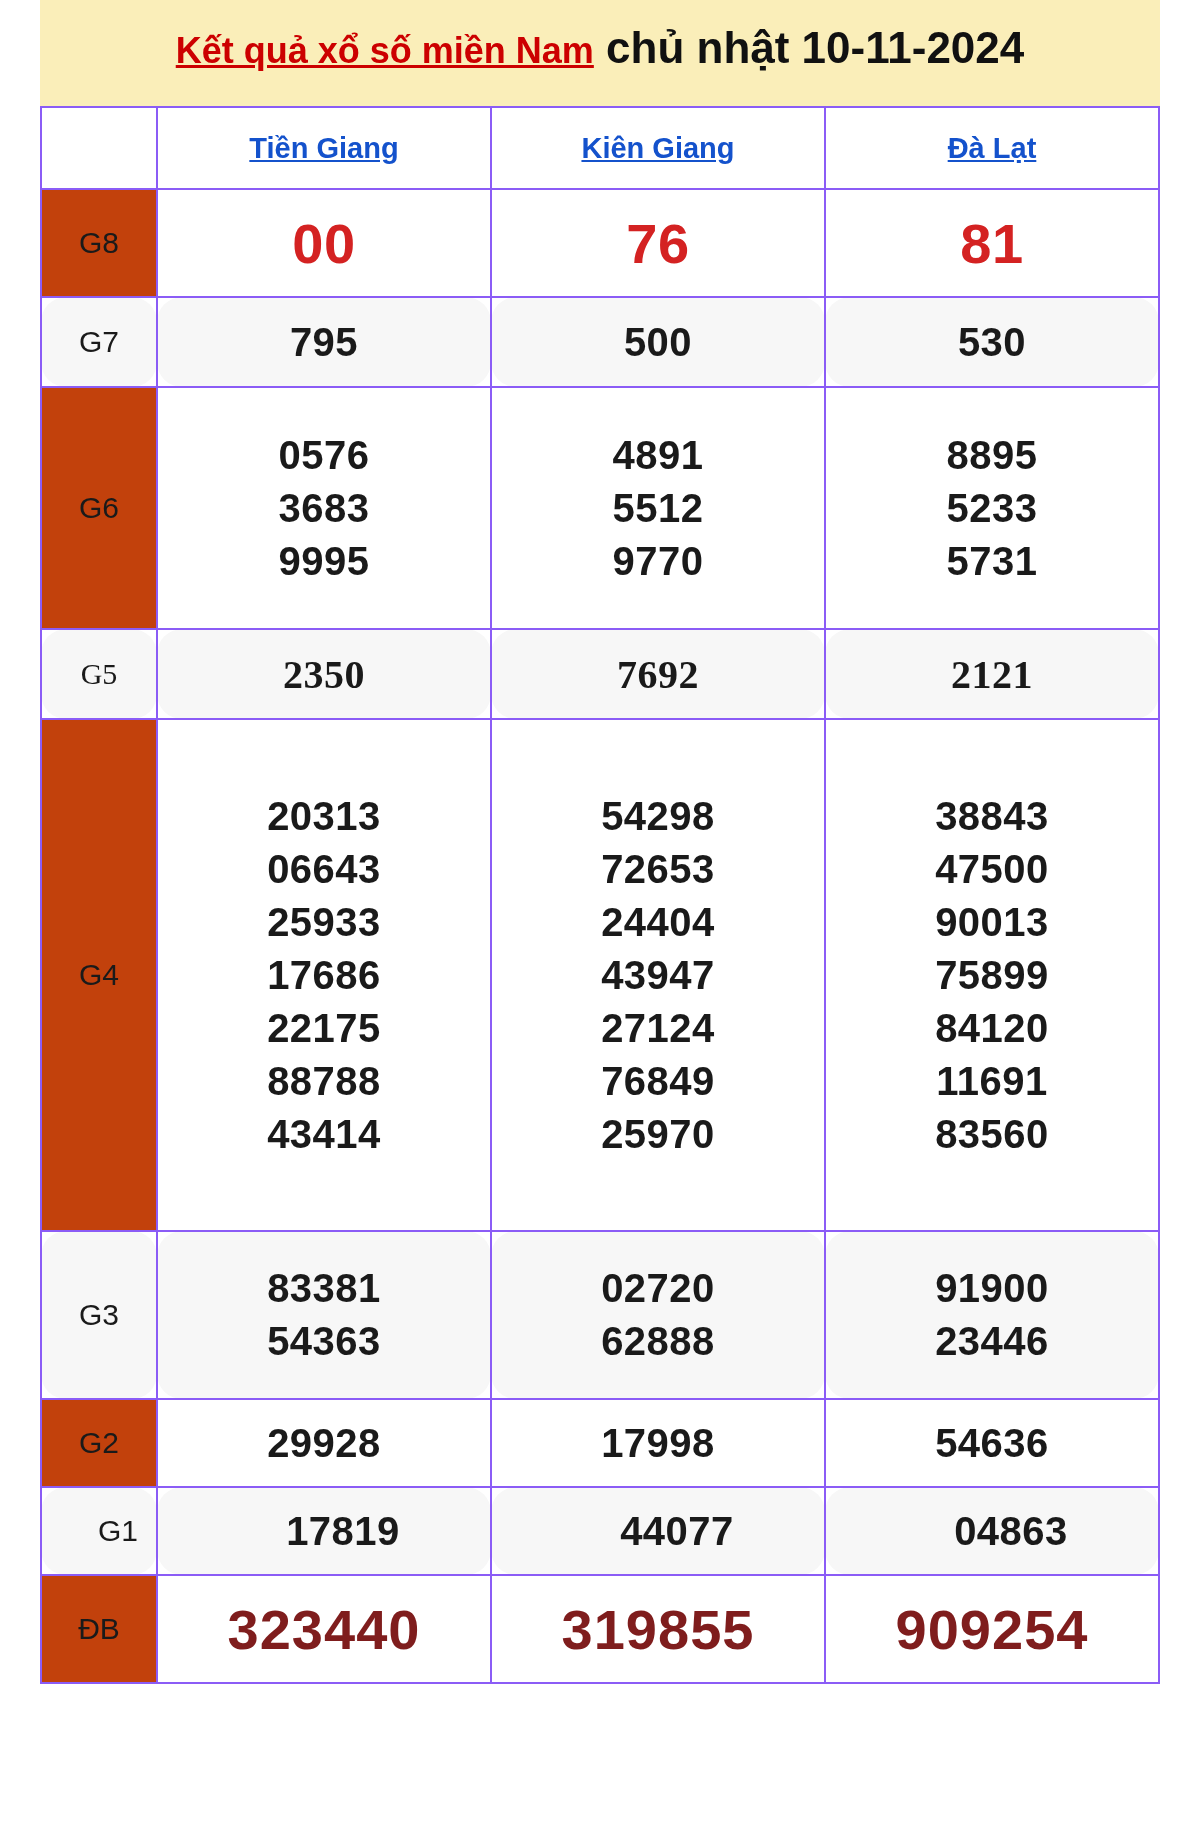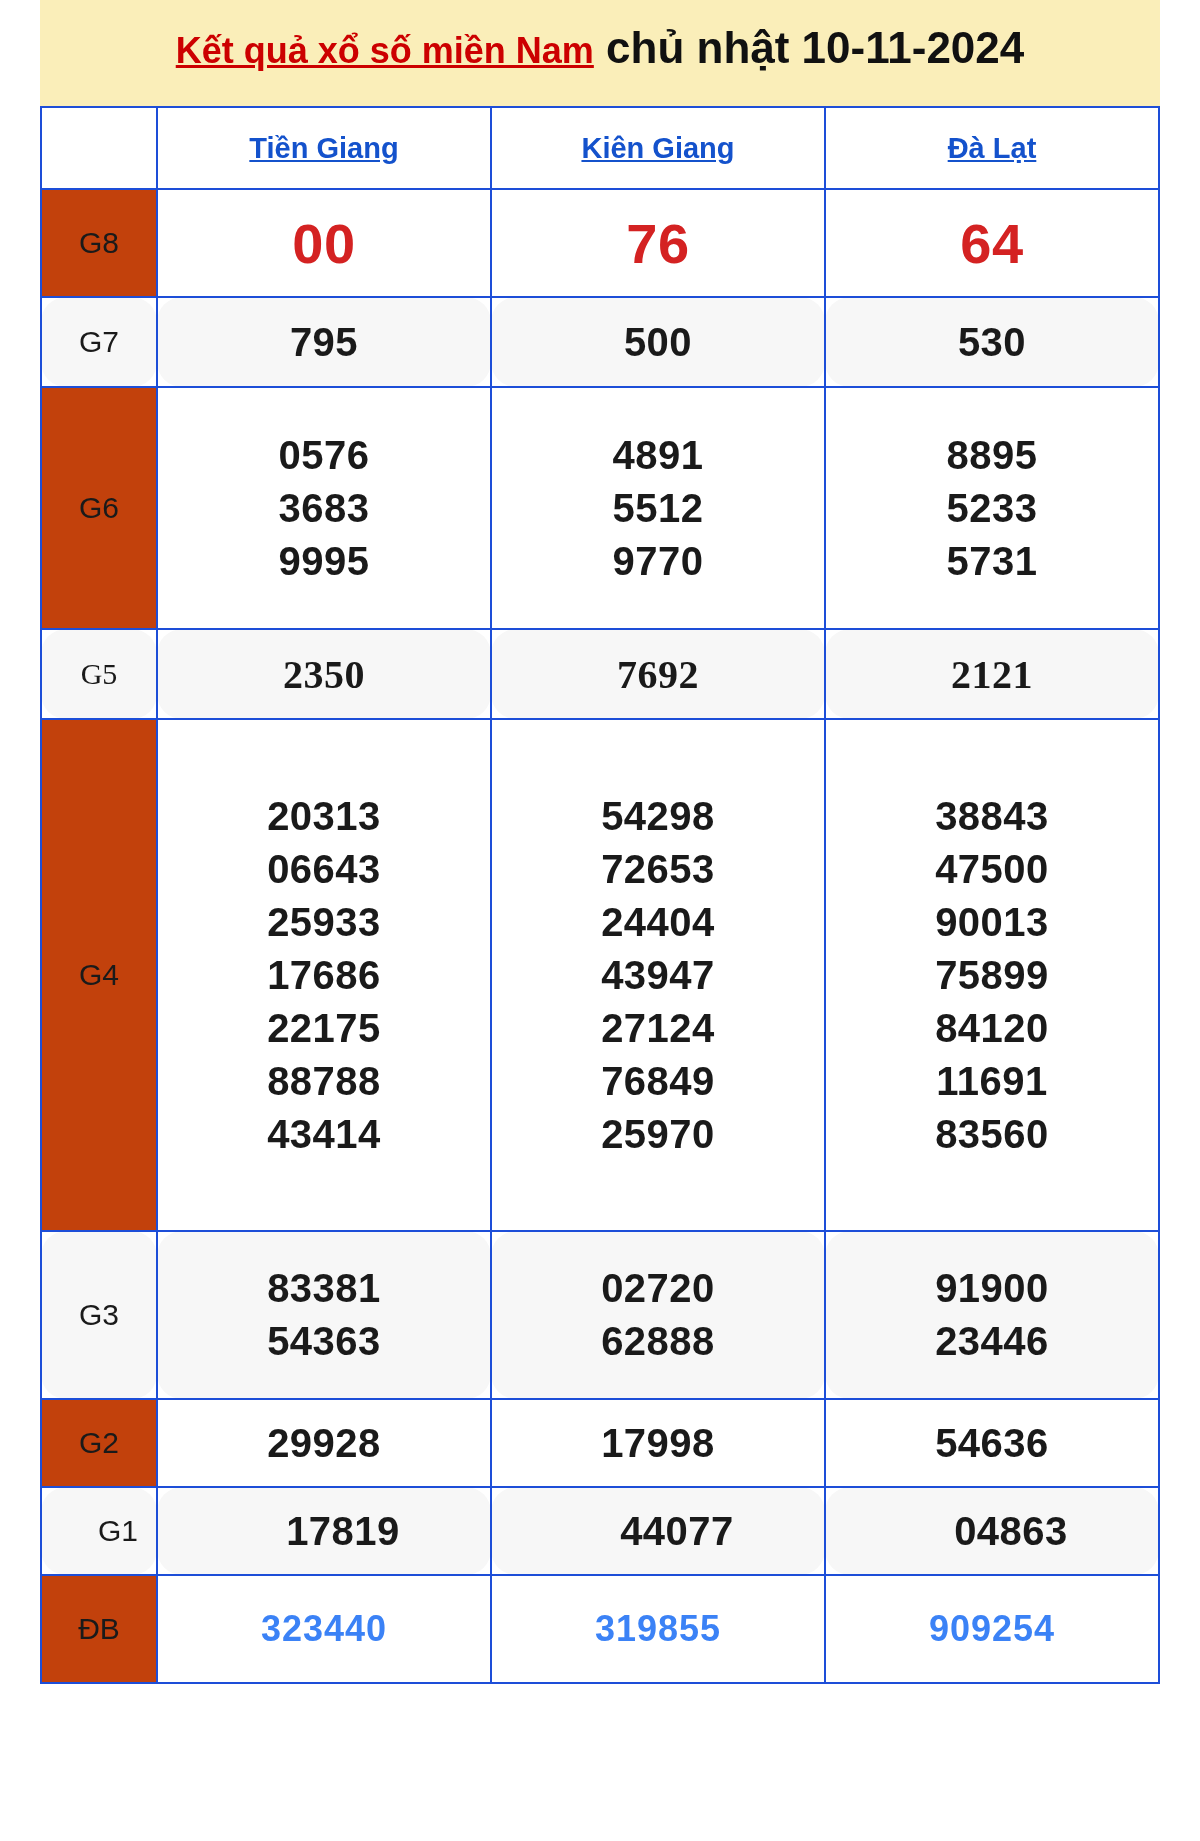--- a/index.html
+++ b/index.html
@@ -32,21 +32,21 @@
     font-size: 36px;
     font-weight: bold;
     text-decoration: underline;
   }
   table.results {
     border-collapse: collapse;
     width: 100%;
     table-layout: fixed;
   }
   table.results td {
-    border: 2px solid #1d4ed8;
+    border: 2px solid #8b5cf6;
     text-align: center;
     vertical-align: middle;
     color: #1a1a1a;
   }
   .col-label { width: 112px; }
   .prov-row td {
     height: 78px;
     background: #ffffff;
   }
   .prov-name {
@@ -71,21 +71,21 @@
   .row-g8 td { height: 104px; }
   .row-g8 .num { font-size: 56px; color: #d42222; }
   .row-g7 td { height: 86px; }
   .row-g6 td { height: 238px; }
   .row-g5 td { height: 86px; font-family: Liberation Serif, serif; }
   .row-g4 td { height: 508px; }
   .row-g3 td { height: 164px; }
   .row-g2 td { height: 84px; }
   .row-g1 td { height: 84px; padding-left: 39px; }
   .row-db td { height: 104px; }
-  .row-db .num { font-size: 36px; color: #3b82f6; letter-spacing: 1px; }
+  .row-db .num { font-size: 56px; color: #7f1d1d; letter-spacing: 1px; }
   .shade { background: #f7f7f7; border-radius: 25px; }
   .white { background: #ffffff; }
 </style>
 </head>
 <body>
 
 <div class="page">
 
   <div class="header">
     <span class="title-red">Kết quả xổ số miền Nam</span><span class="title-line"> chủ nhật 10-11-2024</span>
@@ -101,21 +101,21 @@
         </tr>
         <tr class="row-g8">
           <td class="col-label label-cell">G8</td>
           <td class="num-lines white">
             <div class="num">00</div>
           </td>
           <td class="num-lines white">
             <div class="num">76</div>
           </td>
           <td class="num-lines white">
-            <div class="num">64</div>
+            <div class="num">81</div>
           </td>
         </tr>
         <tr class="row-g7">
           <td class="col-label label-cell shade">G7</td>
           <td class="num-lines shade">
             <div class="num">795</div>
           </td>
           <td class="num-lines shade">
             <div class="num">500</div>
           </td>

